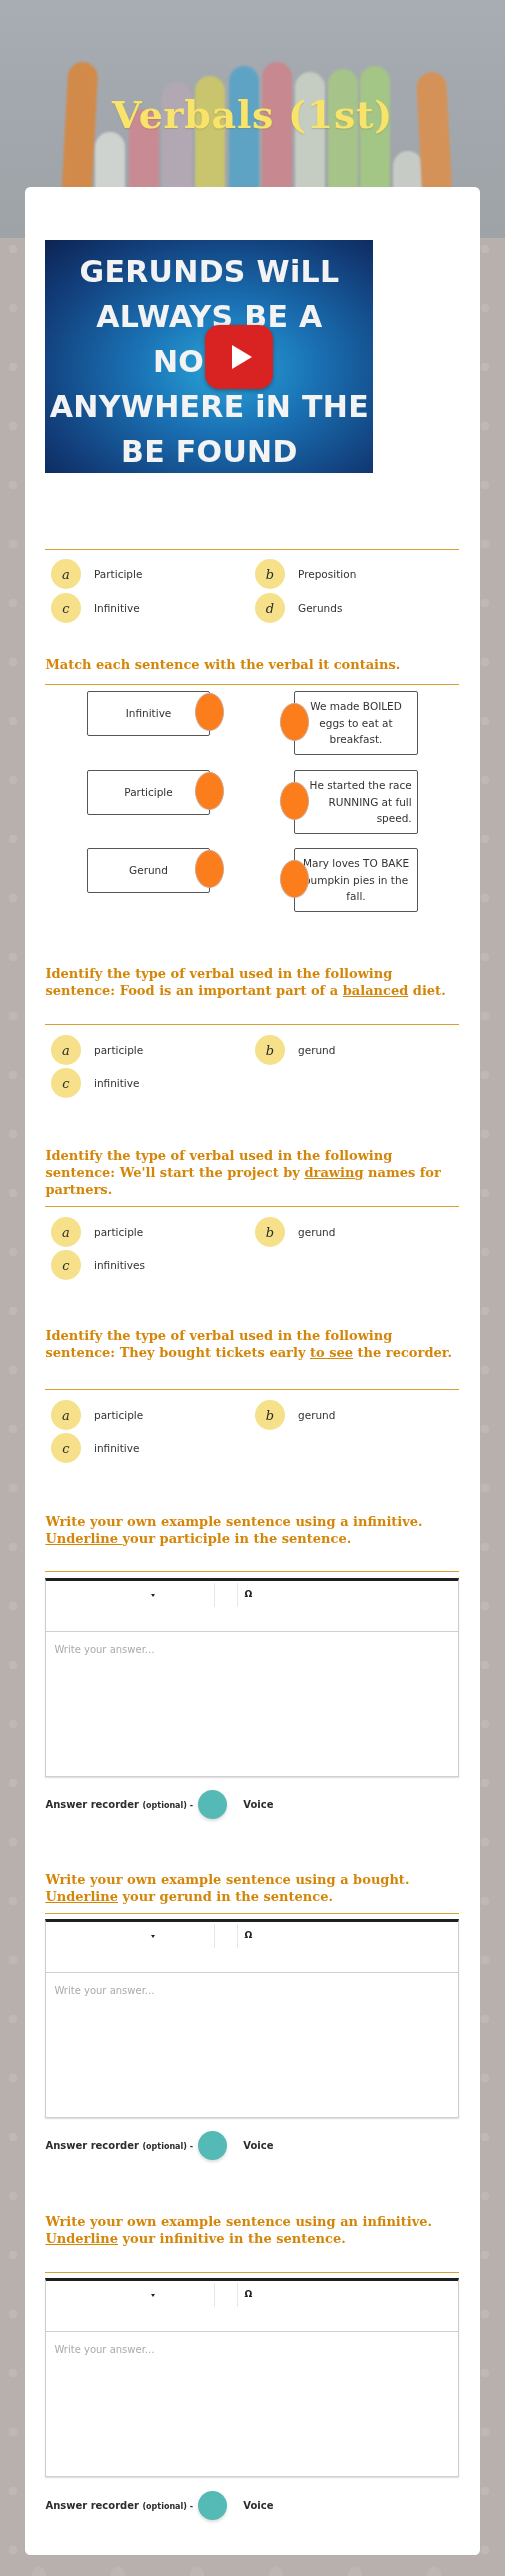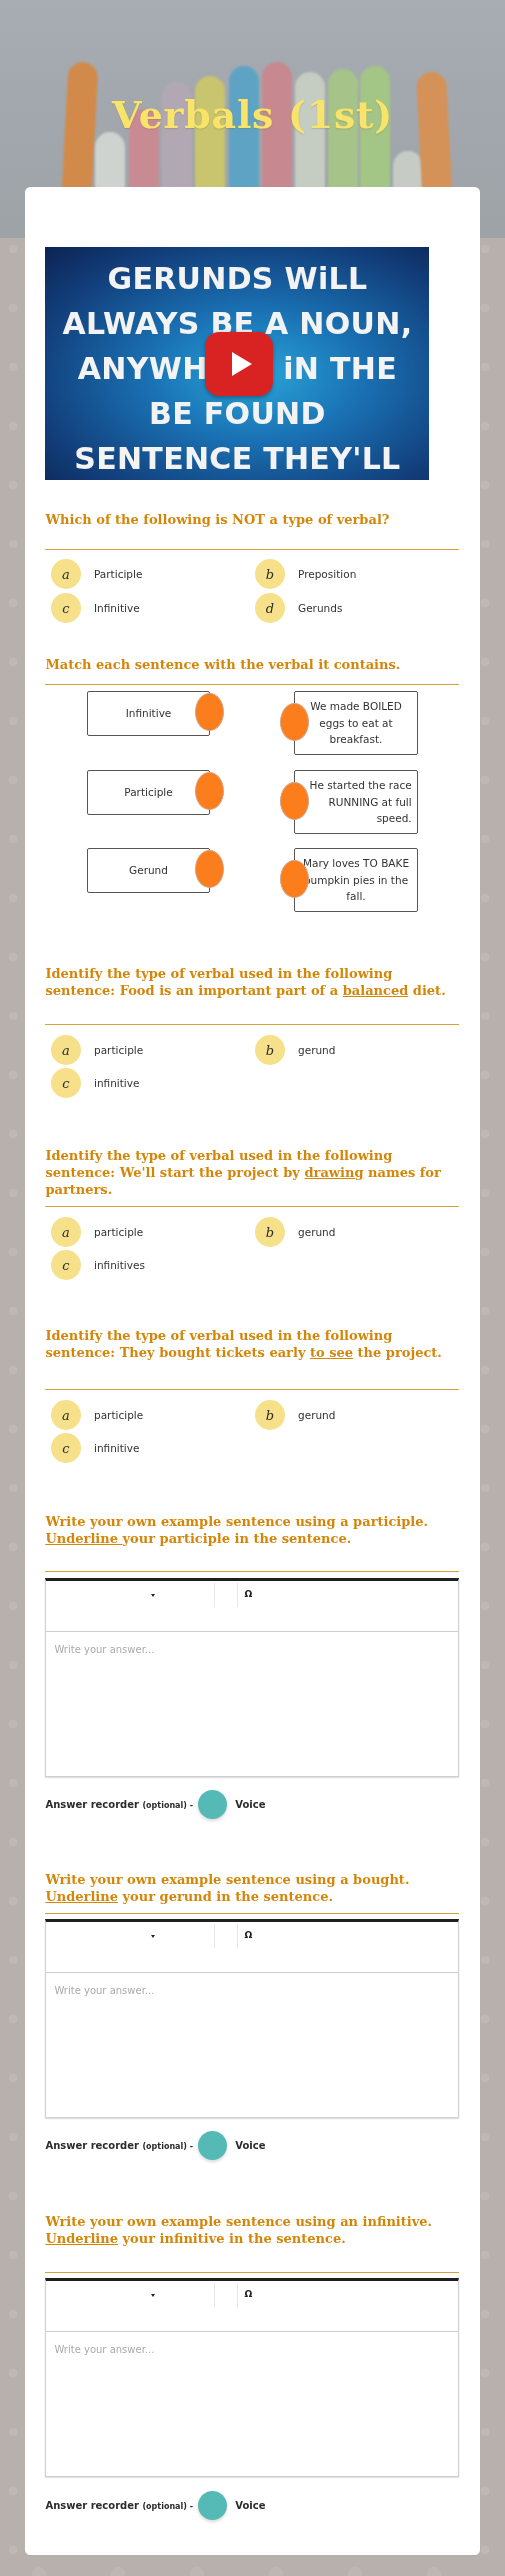--- a/index.html
+++ b/index.html
@@ -30,21 +30,21 @@
     position: absolute; left: 0; width: 505px; top: 92px; text-align: center;
     font-family: "DejaVu Serif", serif; font-weight: bold; font-size: 38px;
     color: #f8e36b; letter-spacing: 0.7px;
     text-shadow: 0 1.3px 1.3px rgba(120,100,20,0.25);
   }
   .card {
     position: absolute; left: 25px; top: 187px; width: 455px; height: 2368px;
     background: #fff; border-radius: 5.3px;
   }
   .video {
-    position: absolute; left: 20.4px; top: 60px; width: 384px; height: 233px;
+    position: absolute; left: 20.4px; top: 53px; width: 328px; height: 233px;
     background: radial-gradient(ellipse at 55% 55%, #2aa5d8 0%, #1a72b5 35%, #123e7a 75%, #0c2353 100%);
     overflow: hidden;
   }
   .video-text {
     position: absolute; left: 0; top: 9.2px; width: 100%; text-align: center;
     color: #f3f3f3; font-family: "DejaVu Sans", sans-serif; font-weight: bold;
     font-size: 30px; line-height: 45px; letter-spacing: 0.3px;
   }
   .play-btn {
     position: absolute; left: 160px; top: 85px; width: 68px; height: 64px;
@@ -101,21 +101,21 @@
     position: relative; padding: 12px 8px; font-family: "DejaVu Sans", sans-serif;
     font-size: 10px; color: #aaa;
   }
   .recorder { position: absolute; left: 20.4px; height: 30px; display: flex; align-items: center; }
   .rec-label { font-family: "DejaVu Sans", sans-serif; font-weight: bold; font-size: 10px; color: #2c2c2c; }
   .rec-opt { font-size: 8px; }
   .rec-btn {
     width: 29px; height: 29px; border-radius: 50%; background: #55b9b5; margin-left: 5.3px;
     box-shadow: 0 2px 3.3px rgba(0,0,0,0.15);
   }
-  .rec-voice { margin-left: 8px; font-family: "DejaVu Sans", sans-serif; font-weight: bold; font-size: 10px; color: #2c2c2c; }
+  .rec-voice { margin-left: 16px; font-family: "DejaVu Sans", sans-serif; font-weight: bold; font-size: 10px; color: #2c2c2c; }
 </style>
 </head>
 <body>
 
 <div class="hero">
   <div class="chalk" style="left:63px;top:62px;height:210px;background:#d28a4a;transform:rotate(3deg);"></div>
   <div class="chalk" style="left:95px;top:132px;height:132px;background:#cfd3cf;"></div>
   <div class="chalk" style="left:129px;top:109px;height:151px;background:#c98b93;"></div>
   <div class="chalk" style="left:162px;top:82px;height:178px;background:#b2a8b4;"></div>
   <div class="chalk" style="left:195px;top:76px;height:184px;background:#c9c46e;"></div>
@@ -149,21 +149,20 @@
       <div>ALWAYS BE A NOUN,</div>
       <div>ANYWHERE iN THE</div>
       <div>BE FOUND</div>
       <div>SENTENCE THEY'LL</div>
     </div>
     <div class="play-btn">
       <div class="tri"></div>
     </div>
   </div>
 
-  <div class="q-title" style="top:324px;">Which of the following is NOT a type of verbal?</div>
   <div class="q-line" style="top:362px;"></div>
   <div class="opt" style="left:26px;top:372px;">
     <div class="opt-badge">a</div>
     <div class="opt-label">Participle</div>
   </div>
   <div class="opt" style="left:230px;top:372px;">
     <div class="opt-badge">b</div>
     <div class="opt-label">Preposition</div>
   </div>
   <div class="opt" style="left:26px;top:406px;">
@@ -221,38 +220,38 @@
   <div class="opt" style="left:230px;top:1030px;">
     <div class="opt-badge">b</div>
     <div class="opt-label">gerund</div>
   </div>
   <div class="opt" style="left:26px;top:1063px;">
     <div class="opt-badge">c</div>
     <div class="opt-label">infinitives</div>
   </div>
 
   <div class="q-title" style="top:1140px;">
-    <span>Identify the type of verbal used in the following sentence: They bought tickets early </span><u>to see</u><span> the project.</span>
+    <span>Identify the type of verbal used in the following sentence: They bought tickets early </span><u>to see</u><span> the recorder.</span>
   </div>
   <div class="q-line" style="top:1202px;"></div>
   <div class="opt" style="left:26px;top:1213px;">
     <div class="opt-badge">a</div>
     <div class="opt-label">participle</div>
   </div>
   <div class="opt" style="left:230px;top:1213px;">
     <div class="opt-badge">b</div>
     <div class="opt-label">gerund</div>
   </div>
   <div class="opt" style="left:26px;top:1246px;">
     <div class="opt-badge">c</div>
     <div class="opt-label">infinitive</div>
   </div>
 
   <div class="q-title" style="top:1326px;">
-    <span>Write your own example sentence using a participle. </span><u>Underline </u><span>your participle in the sentence.</span>
+    <span>Write your own example sentence using a infinitive. </span><u>Underline </u><span>your participle in the sentence.</span>
   </div>
   <div class="q-line" style="top:1384px;"></div>
   <div class="editor" style="top:1391px;height:199px;">
     <div class="editor-toolbar">
       <div class="tb-caret"></div>
       <div class="tb-sep1"></div>
       <div class="tb-sep2"></div>
       <div class="tb-omega">Ω</div>
     </div>
     <div class="editor-area">Write your answer...</div>

